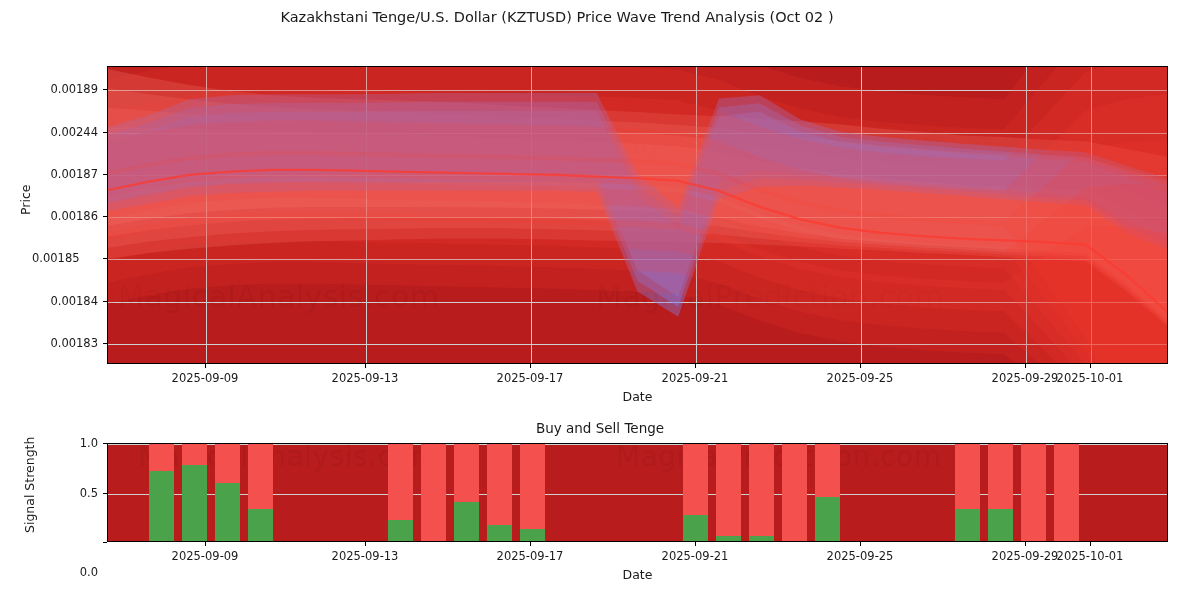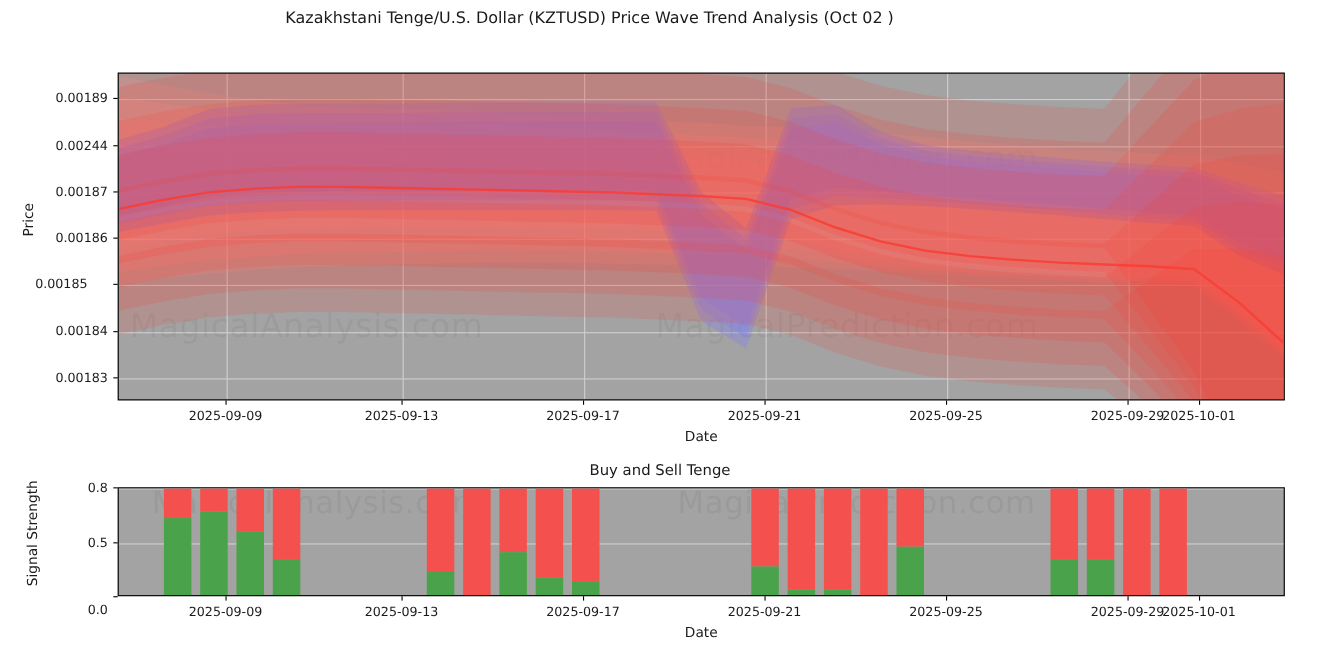--- a/index.html
+++ b/index.html
@@ -4,25 +4,25 @@
 <style>
   html,body{margin:0;padding:0;}
   body{
     width:1200px;height:600px;background:#ffffff;
     font-family:"DejaVu Sans","Liberation Sans",sans-serif;
     overflow:hidden;position:relative;
   }
   .page{position:relative;width:1200px;height:600px;}
 
   
-  .title-block{position:absolute;left:0;top:8px;width:1072px;text-align:center;}
+  .title-block{position:absolute;left:0;top:8px;width:1072px;text-align:center;padding-left:21px;}
   .title-line{font-size:14.5px;color:#1a1a1a;line-height:19px;white-space:nowrap;}
 
   
-  .plot-frame{position:absolute;border:1.3px solid #000;box-sizing:border-box;background:#a3a3a3;overflow:hidden;}
+  .plot-frame{position:absolute;border:1.3px solid #000;box-sizing:border-box;background:#b91c1c;overflow:hidden;}
 
   
   #price-plot{left:107px;top:66px;width:1061px;height:298px;}
   
   #power-plot{left:107px;top:443px;width:1061px;height:99px;}
 
   .grid-v{position:absolute;top:0;bottom:0;width:1px;background:#d0d0d0;}
   .grid-h{position:absolute;left:0;right:0;height:1px;background:#d0d0d0;}
   .ytick-row{position:absolute;font-size:11.5px;color:#1a1a1a;white-space:nowrap;
              transform:translateY(-50%);text-align:right;}
@@ -215,25 +215,25 @@
         <div class="bar" style="left: 913px; width: 25px; height: 100%;">
           <div class="bar-red" style="bottom: 0%; height: 100%;"></div>
         </div>
         <div class="bar" style="left: 946px; width: 25px; height: 100%;">
           <div class="bar-red" style="bottom: 0%; height: 100%;"></div>
         </div>
       </div>
   </div>
 
   <div id="power-yticks">
-      <div class="ytick-row" style="left: 52px; width: 46px; text-align: right; top: 554px;">0.0</div>
+      <div class="ytick-row" style="left: 52px; width: 46px; text-align: right; top: 572px;">0.0</div>
       <div class="tickmark" style="left: 103px; top: 542px;"></div>
       <div class="ytick-row" style="left: 52px; width: 46px; text-align: right; top: 492.5px;">0.5</div>
       <div class="tickmark" style="left: 103px; top: 492.5px;"></div>
-      <div class="ytick-row" style="left: 52px; width: 46px; text-align: right; top: 443px;">0.8</div>
+      <div class="ytick-row" style="left: 52px; width: 46px; text-align: right; top: 443px;">1.0</div>
       <div class="tickmark" style="left: 103px; top: 443px;"></div>
     </div>
   <div id="power-xticks">
       <div class="xtick-row" style="left: 205px; top: 549px;">2025-09-09</div>
       <div class="xtickmark" style="left: 205px; top: 542px;"></div>
       <div class="xtick-row" style="left: 365px; top: 549px;">2025-09-13</div>
       <div class="xtickmark" style="left: 365px; top: 542px;"></div>
       <div class="xtick-row" style="left: 530px; top: 549px;">2025-09-17</div>
       <div class="xtickmark" style="left: 530px; top: 542px;"></div>
       <div class="xtick-row" style="left: 695px; top: 549px;">2025-09-21</div>

